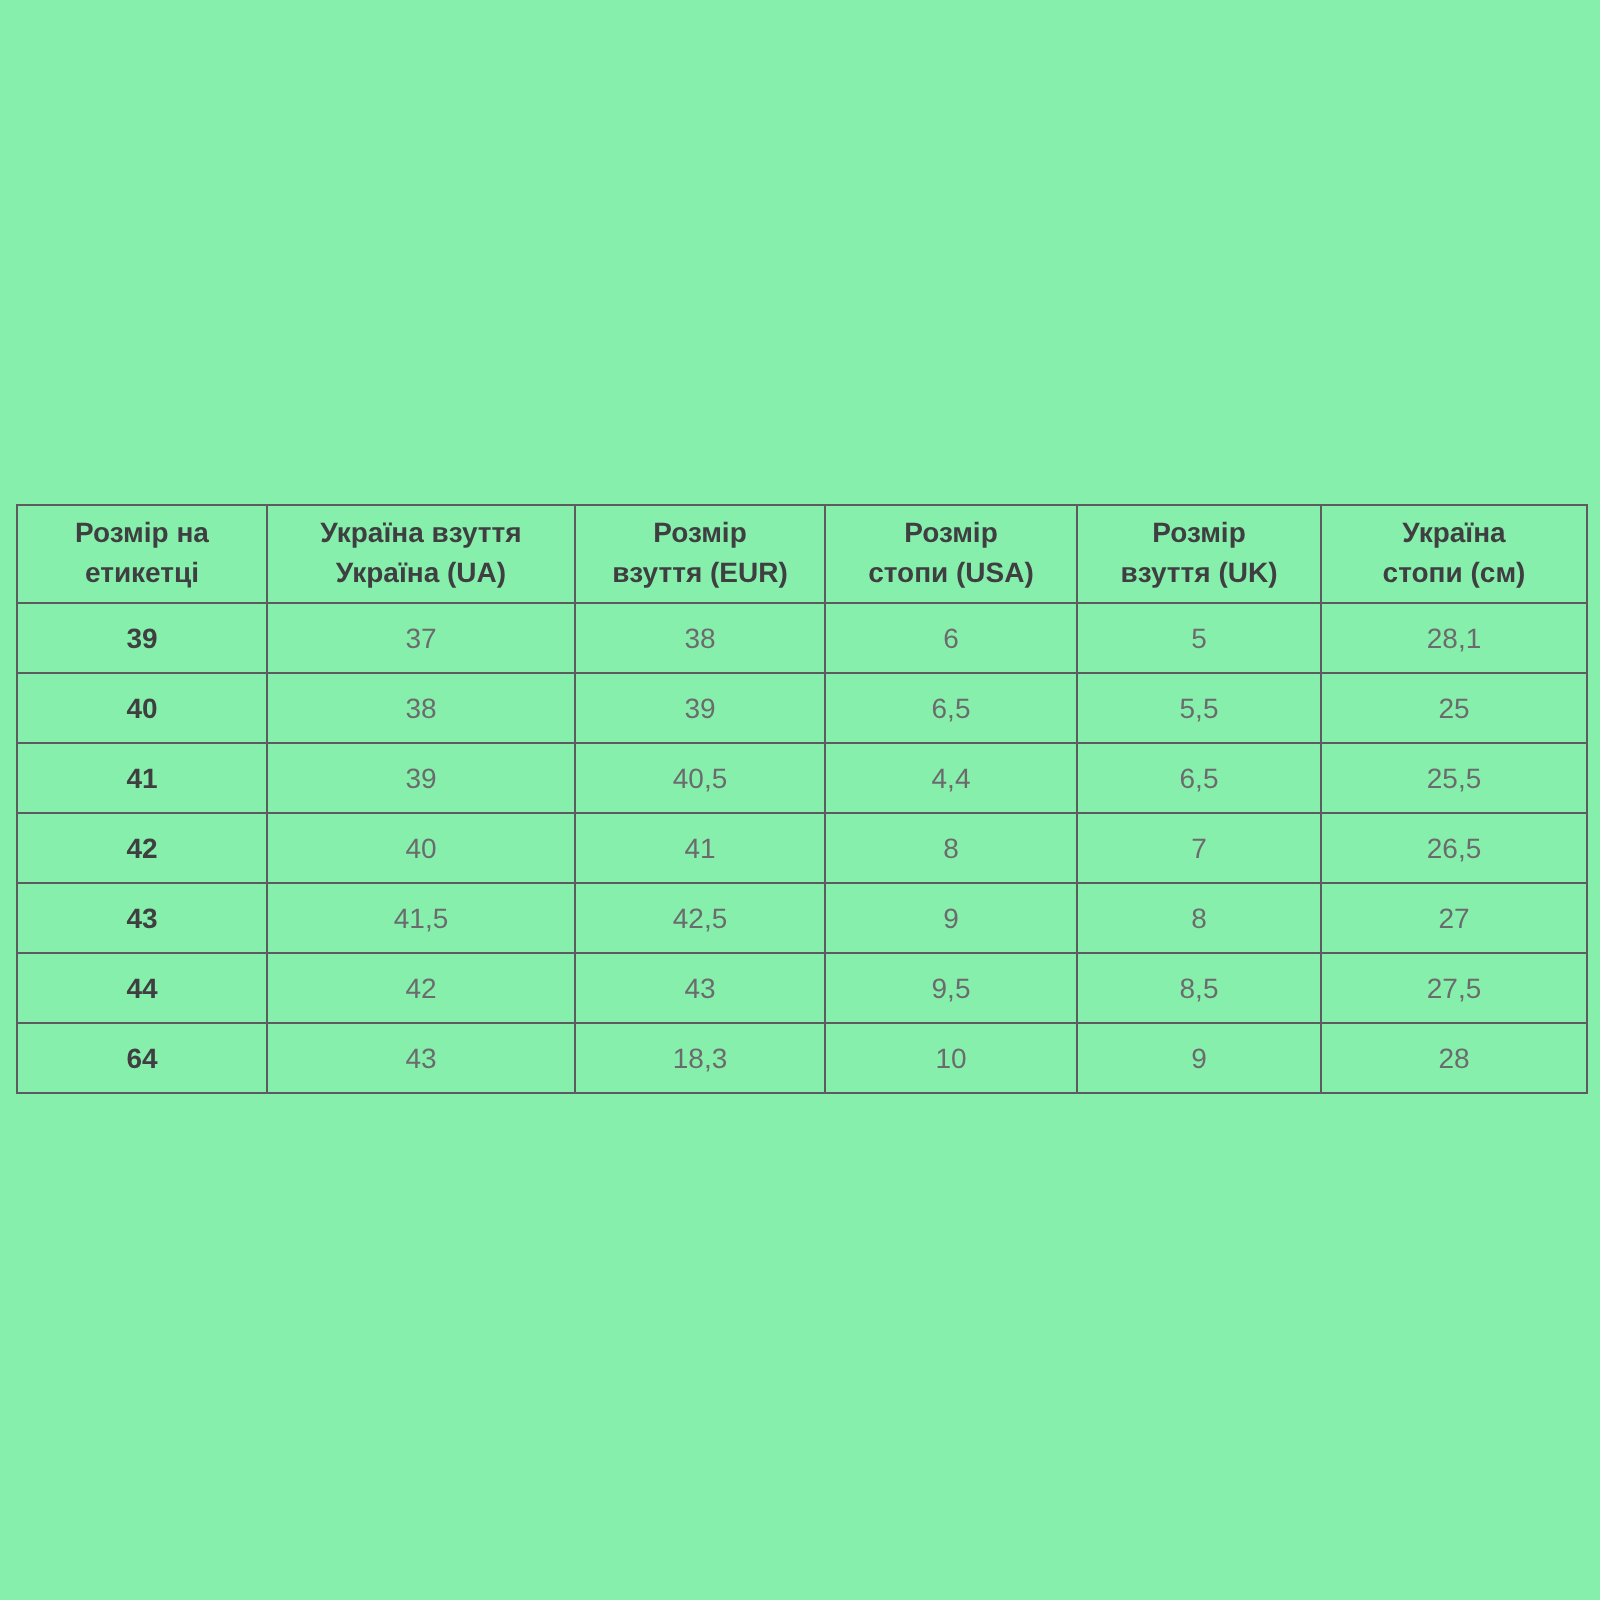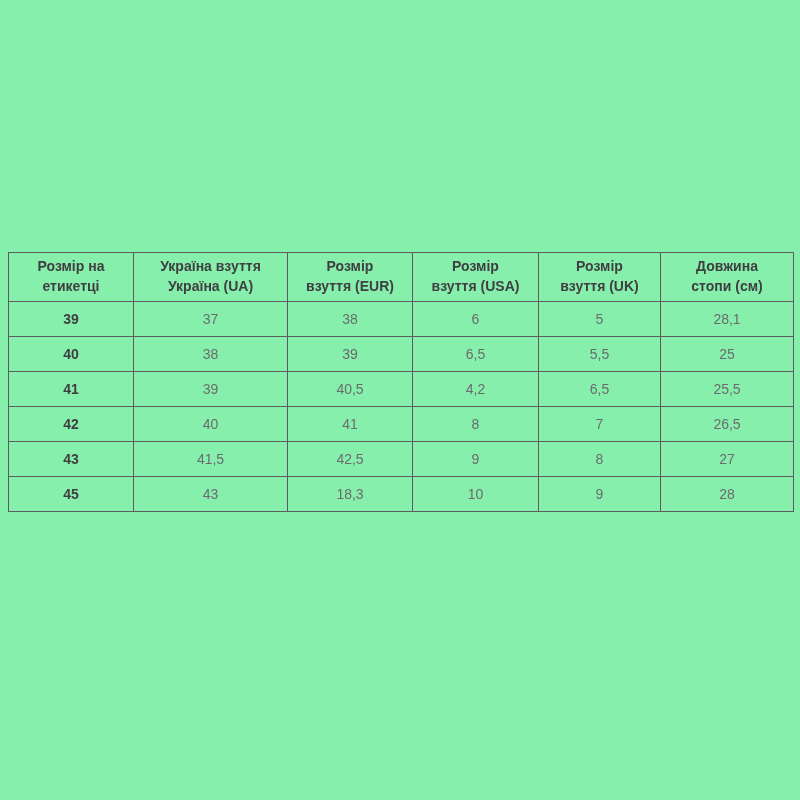--- a/index.html
+++ b/index.html
@@ -75,28 +75,28 @@
         <th>
           <span class="hline">Україна взуття</span>
           <span class="hline">Україна (UA)</span>
         </th>
         <th>
           <span class="hline">Розмір</span>
           <span class="hline">взуття (EUR)</span>
         </th>
         <th>
           <span class="hline">Розмір</span>
-          <span class="hline">взуття (USA)</span>
+          <span class="hline">стопи (USA)</span>
         </th>
         <th>
           <span class="hline">Розмір</span>
           <span class="hline">взуття (UK)</span>
         </th>
         <th>
-          <span class="hline">Довжина</span>
+          <span class="hline">Україна</span>
           <span class="hline">стопи (см)</span>
         </th>
       </tr>
     </thead>
     <tbody>
       <tr>
         <td class="row-label">39</td>
         <td>37</td>
         <td>38</td>
         <td>6</td>
@@ -108,42 +108,50 @@
         <td>38</td>
         <td>39</td>
         <td>6,5</td>
         <td>5,5</td>
         <td>25</td>
       </tr>
       <tr>
         <td class="row-label">41</td>
         <td>39</td>
         <td>40,5</td>
-        <td>4,2</td>
+        <td>4,4</td>
         <td>6,5</td>
         <td>25,5</td>
       </tr>
       <tr>
         <td class="row-label">42</td>
         <td>40</td>
         <td>41</td>
         <td>8</td>
         <td>7</td>
         <td>26,5</td>
       </tr>
       <tr>
         <td class="row-label">43</td>
         <td>41,5</td>
         <td>42,5</td>
         <td>9</td>
         <td>8</td>
         <td>27</td>
       </tr>
       <tr>
-        <td class="row-label">45</td>
+        <td class="row-label">44</td>
+        <td>42</td>
+        <td>43</td>
+        <td>9,5</td>
+        <td>8,5</td>
+        <td>27,5</td>
+      </tr>
+      <tr>
+        <td class="row-label">64</td>
         <td>43</td>
         <td>18,3</td>
         <td>10</td>
         <td>9</td>
         <td>28</td>
       </tr>
     </tbody>
   </table>
 </div>
 

